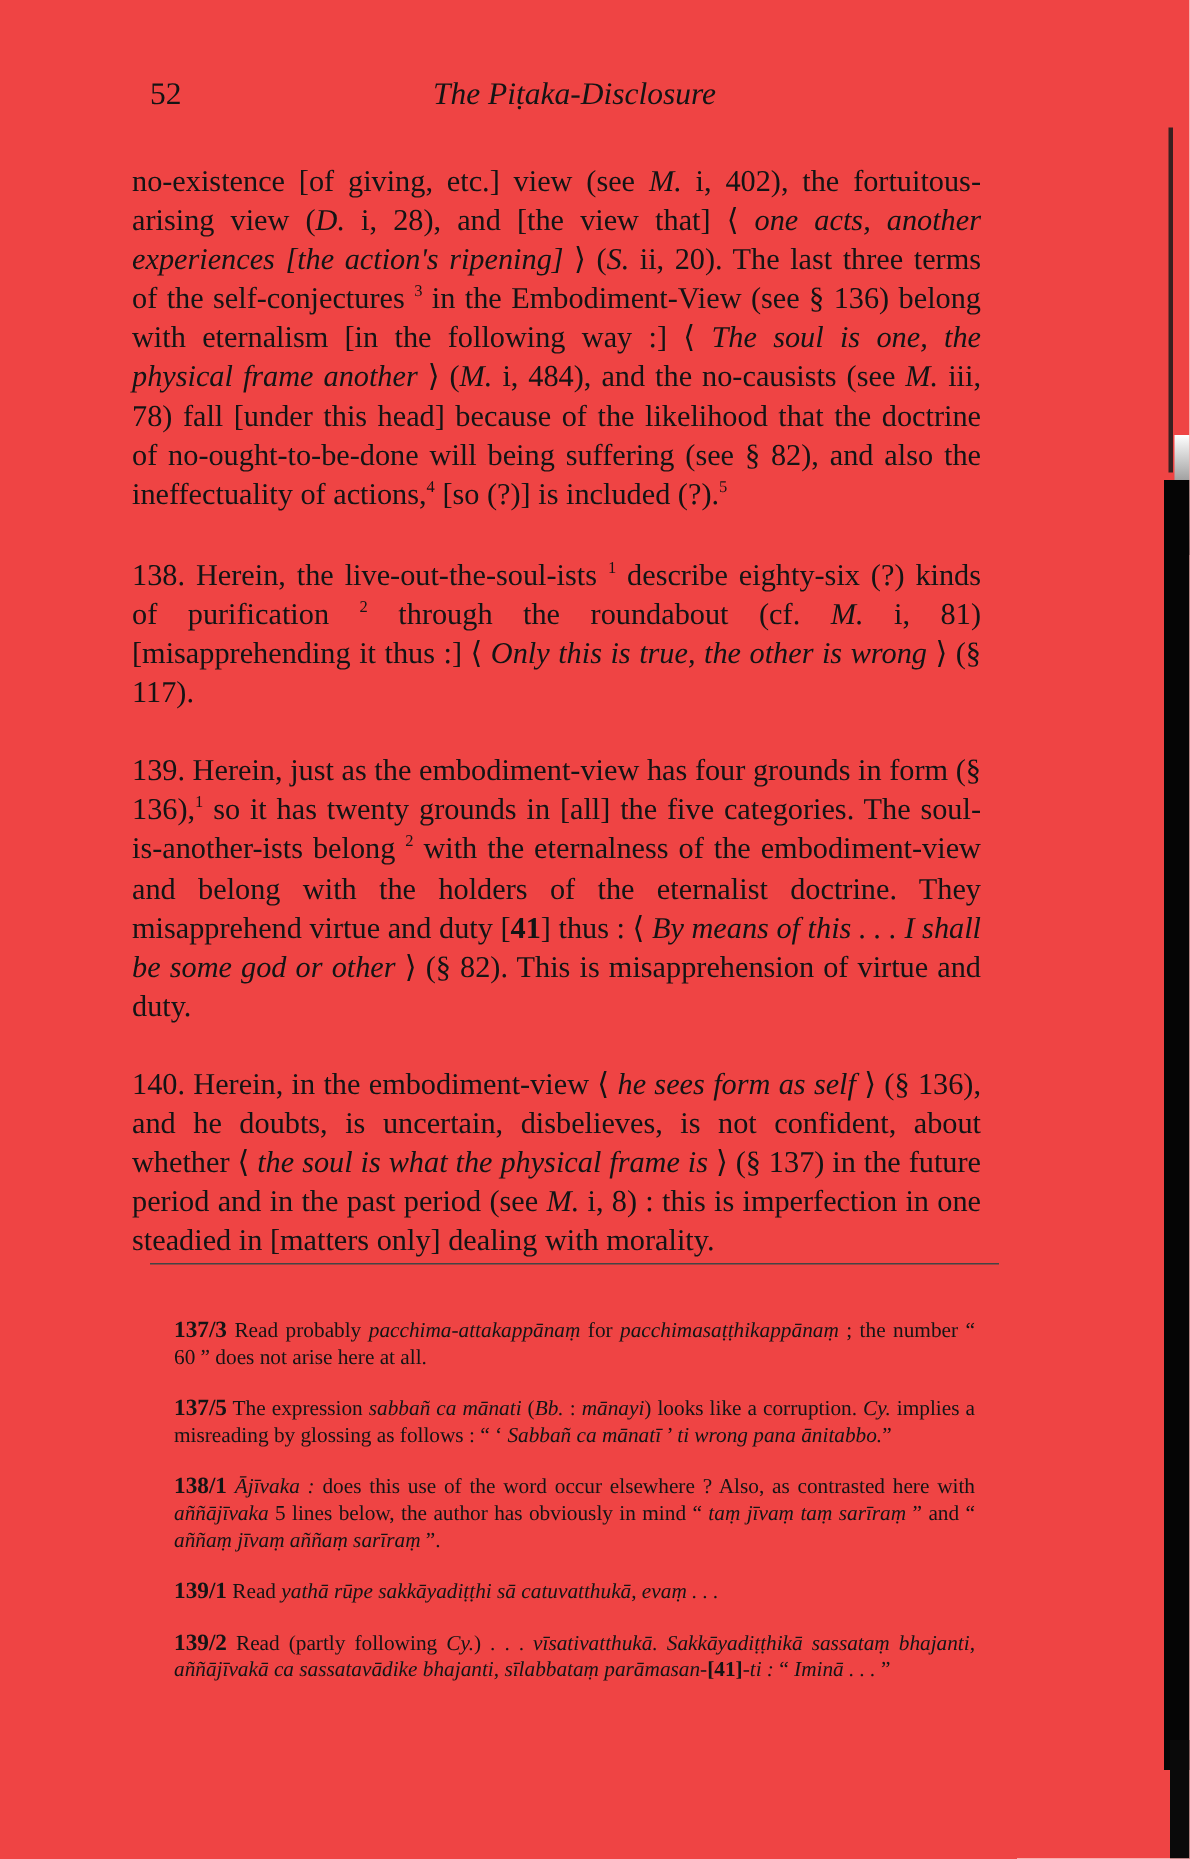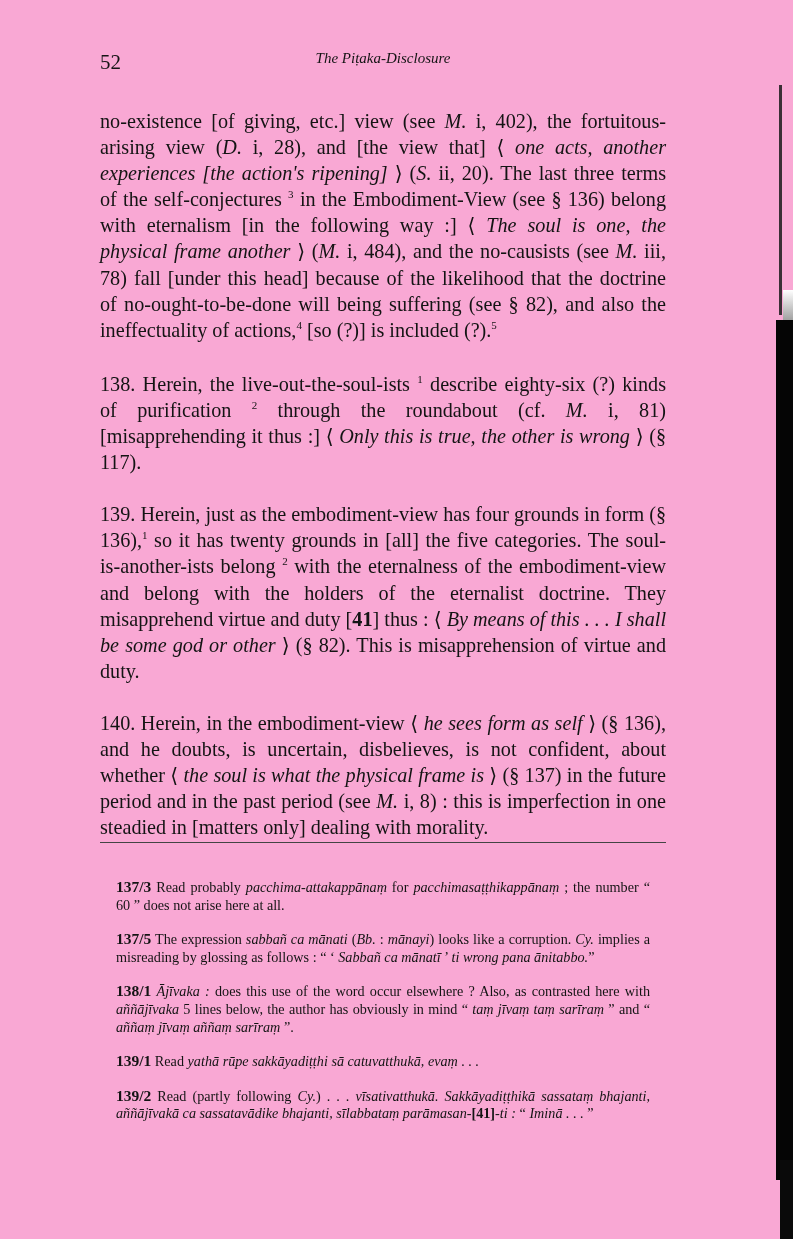--- a/index.html
+++ b/index.html
@@ -13,21 +13,21 @@
       position: relative;
       overflow: hidden;
       font-family: "Liberation Serif", "DejaVu Serif", serif;
       color: #141414;
     }
     .page {
       position: absolute;
       left: 0; top: 0;
       width: 793px;
       height: 1239px;
-      background: #f9a8d4;
+      background: #ef4444;
     }
     .binding-shadow-top {
       position: absolute;
       left: 779px;
       top: 85px;
       width: 3px;
       height: 230px;
       background: #1a1a1a;
       opacity: 0.85;
     }
@@ -68,30 +68,31 @@
       top: 0;
       font-size: 21px;
     }
     .running-title {
       position: absolute;
       left: 0;
       width: 566px;
       top: 0;
       text-align: center;
       font-style: italic;
-      font-size: 15px;
+      font-size: 21px;
     }
     .body-text {
       position: absolute;
-      left: 100px;
+      left: 88px;
       top: 108px;
       width: 566px;
       font-size: 20.2px;
       line-height: 26.1px;
       text-align: justify;
+      font-family: Liberation Serif, serif;
     }
     .body-text p {
       margin: 0 0 26px 0;
     }
     .body-text p.cont { margin-bottom: 28px; }
     sup {
       font-size: 11px;
       vertical-align: 0;
       position: relative;
       top: -8px;

